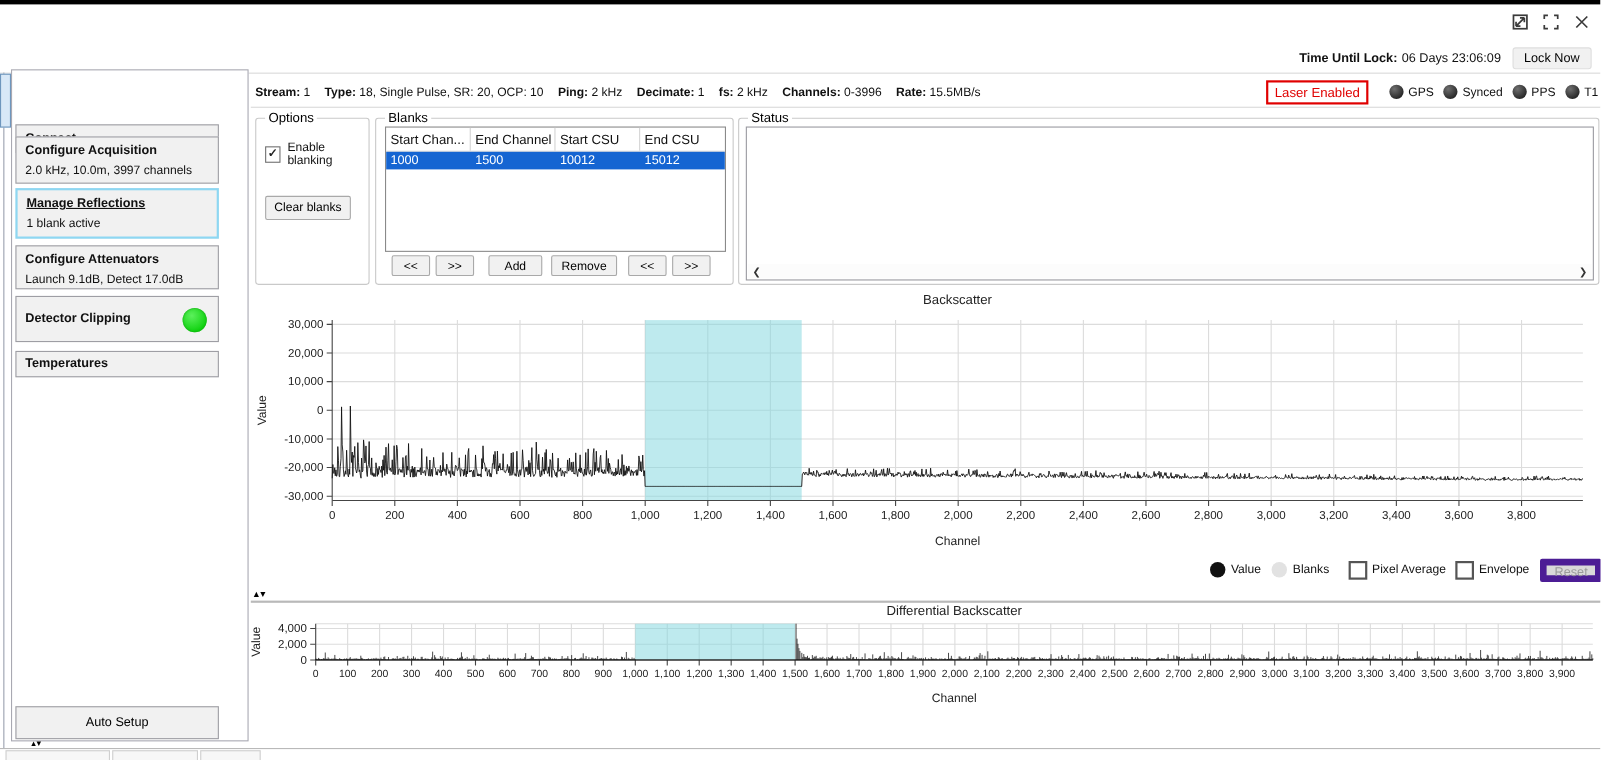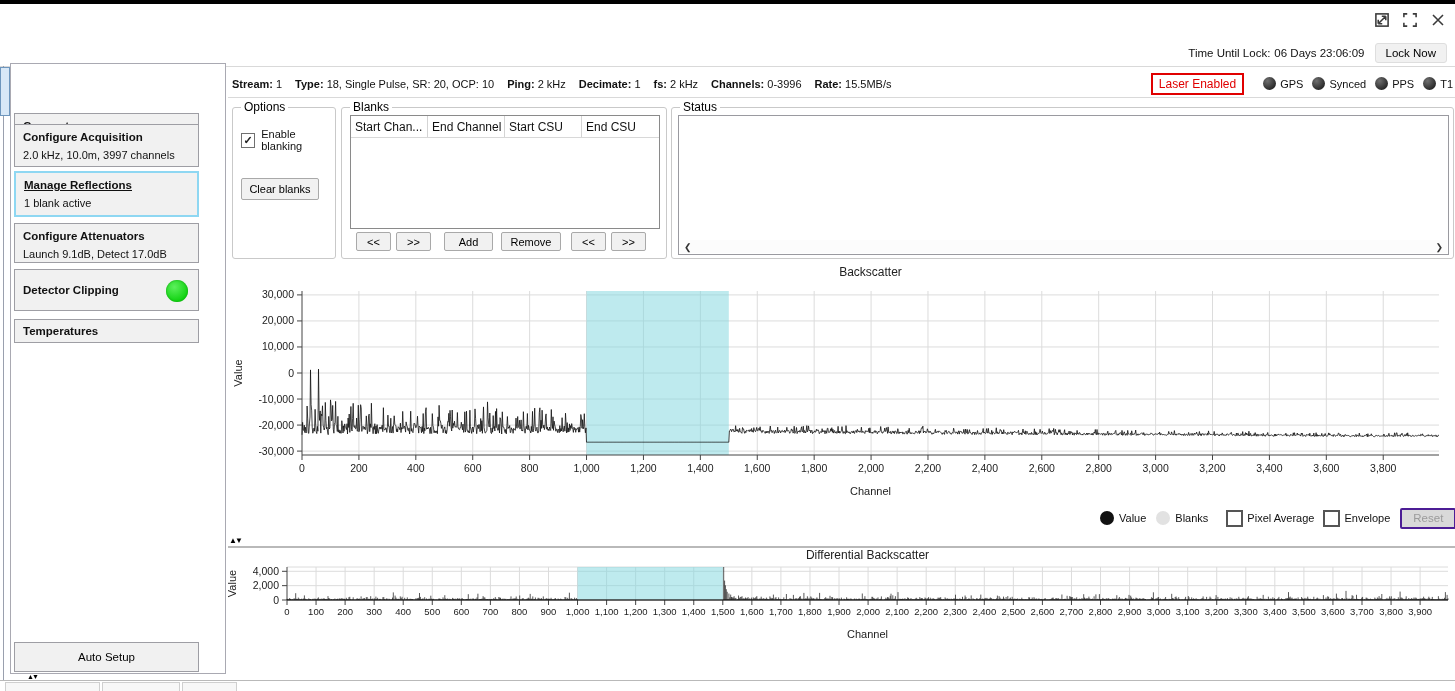--- a/index.html
+++ b/index.html
@@ -5,21 +5,21 @@
   html,body{margin:0;padding:0;}
   body{width:1455px;height:691px;position:relative;overflow:hidden;background:#fff;
        font-family:"Liberation Sans",sans-serif;color:#111;font-size:11px;}
   .abs{position:absolute;}
   
   .topbar{left:0;top:0;width:1455px;height:4px;background:#000;}
   .winctrls{top:9px;right:6px;display:flex;gap:6px;}
   .winbtn{width:22px;height:22px;background:transparent;border:none;padding:1px;cursor:default;}
   .winbtn svg{stroke:#3a3a3a;fill:none;stroke-width:1.4;}
   .lockrow{top:41px;right:8px;height:24px;display:flex;align-items:center;font-size:11.5px;}
-  .lockrow .lbl{font-weight:normal;}
+  .lockrow .lbl{font-weight:bold;}
   .lockrow .val{margin-left:4px;}
   .lockbtn{margin-left:10px;background:#f1f1f1;border:1px solid #dedede;border-radius:3px;
            padding:3px 10px;font-size:11.5px;font-family:inherit;}
   .hsep1{left:0;top:66px;width:1455px;height:1px;background:#d9d9d9;}
   .outer-left{left:3px;top:66px;width:1px;height:614px;background:#9aa0ae;}
   .bluetab{left:0;top:67px;width:8px;height:47px;background:#d8e8f7;border:1px solid #6e96bd;}
   
   .sidepanel{left:10px;top:63px;width:214px;height:609px;border:1px solid #a9a9b2;background:#fff;}
   .sbtn{position:absolute;left:3px;width:185px;background:#f1f1f1;border:1px solid #9e9ea4;
         padding:6px 8px;box-sizing:border-box;text-align:left;font-family:inherit;}
@@ -63,21 +63,21 @@
   
   .statuslist{position:absolute;left:6px;top:7px;width:769px;height:138px;border:1px solid #9a9aa0;background:#fff;}
   .hscroll{position:absolute;left:1px;right:1px;bottom:1px;height:13px;background:#fcfcfc;
            display:flex;align-items:center;justify-content:space-between;padding:0 4px;
            font-size:9px;color:#333;}
   
   .legendrow{left:1100px;top:506px;height:24px;display:flex;align-items:center;font-size:11px;white-space:nowrap;}
   .ldot{width:14px;height:14px;border-radius:50%;margin-right:5px;}
   .lcb{width:13px;height:13px;border:2px solid #555;background:#fff;margin-right:4px;}
   .resetbtn{margin-left:10px;width:56px;height:21px;background:#d9d9d9;color:#9b9b9b;
-            border:2px solid #4c1d95;border-radius:2px;font-size:11.5px;font-family:inherit;}
+            border:6px solid #4c1d95;border-radius:2px;font-size:11.5px;font-family:inherit;}
   .splitter{font-size:8px;letter-spacing:-2px;color:#000;line-height:8px;}
   .spline{background:#b9b9b9;}
   .tabstub{position:absolute;top:682px;height:12px;background:#f7f7f7;border:1px solid #cfcfcf;box-sizing:border-box;}
   text{font-family:"Liberation Sans",sans-serif;}
 </style>
 </head>
 <body>
 
 <div class="abs topbar"></div>
 <div class="abs winctrls">
@@ -175,20 +175,26 @@
 </div>
 
 <div class="gbox" style="left:341px;top:107px;width:324px;height:150px;">
   <span class="gtitle">Blanks</span>
   <div class="btable">
     <div class="thead">
       <div class="th">Start Chan...</div>
       <div class="th">End Channel</div>
       <div class="th">Start CSU</div>
       <div class="th">End CSU</div>
+    </div>
+    <div class="trow" style="background: rgb(21, 101, 210);">
+      <div class="td">1000</div>
+      <div class="td">1500</div>
+      <div class="td">10012</div>
+      <div class="td">15012</div>
     </div>
   </div>
   <button class="smallbtn" style="left:14px;top:124px;width:35px;height:19px;">&lt;&lt;</button>
   <button class="smallbtn" style="left:54px;top:124px;width:35px;height:19px;">&gt;&gt;</button>
   <button class="smallbtn" style="left:102px;top:124px;width:49px;height:19px;">Add</button>
   <button class="smallbtn" style="left:159px;top:124px;width:60px;height:19px;">Remove</button>
   <button class="smallbtn" style="left:229px;top:124px;width:35px;height:19px;">&lt;&lt;</button>
   <button class="smallbtn" style="left:269px;top:124px;width:35px;height:19px;">&gt;&gt;</button>
 </div>
 

